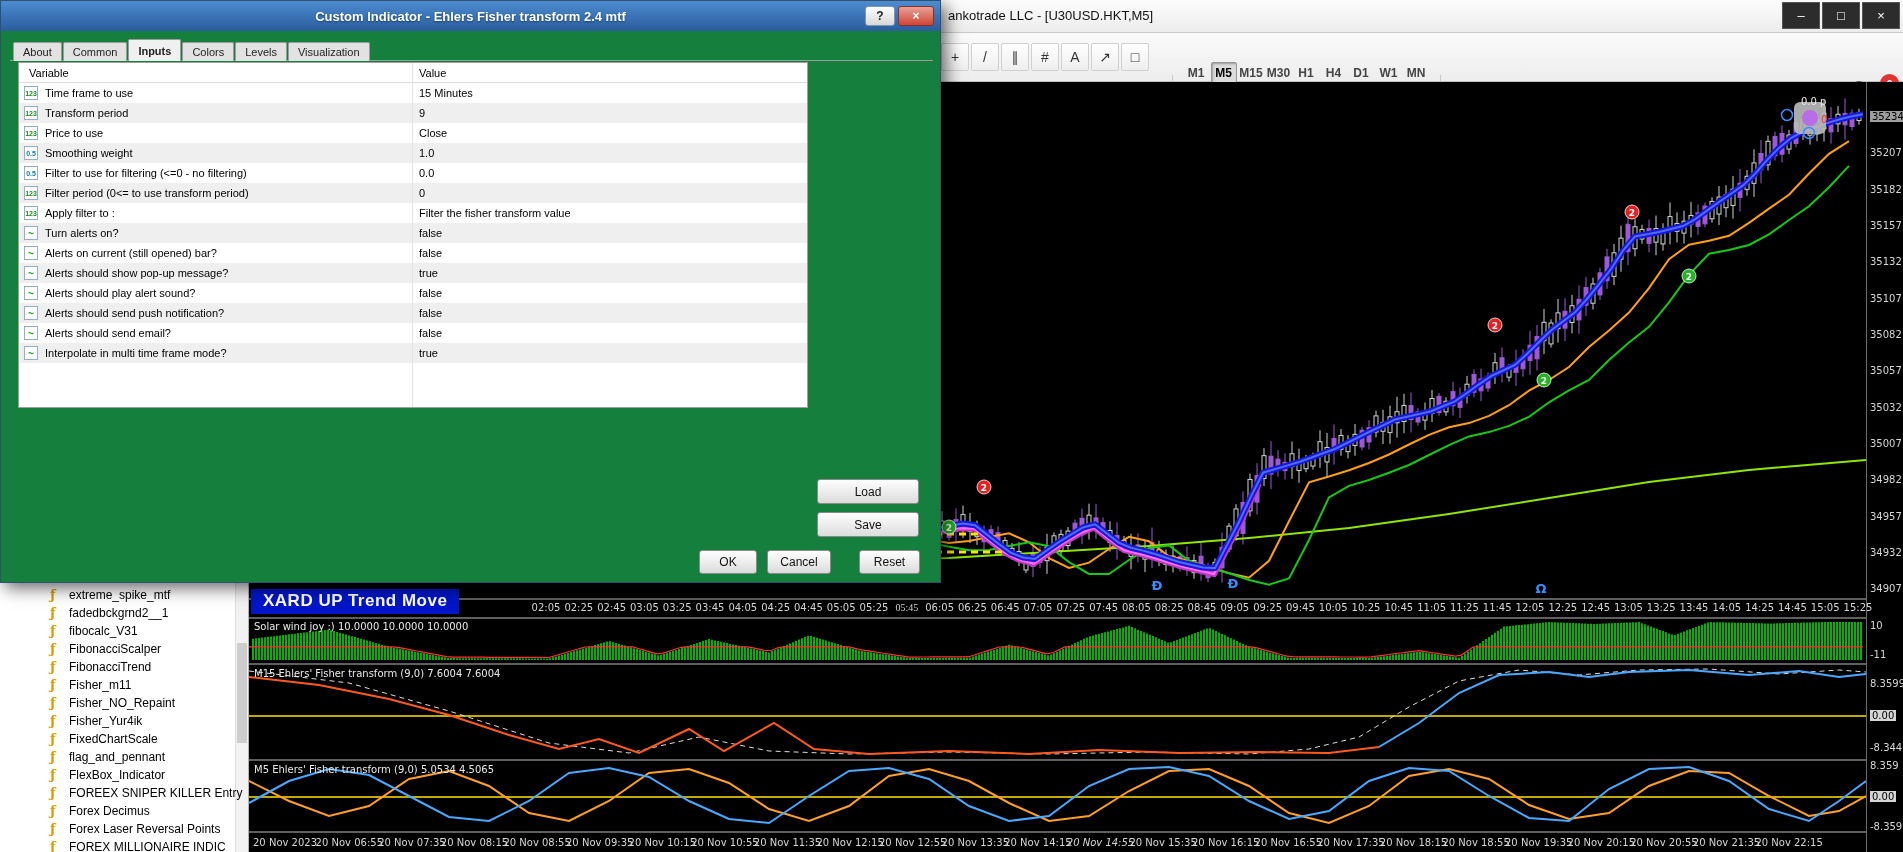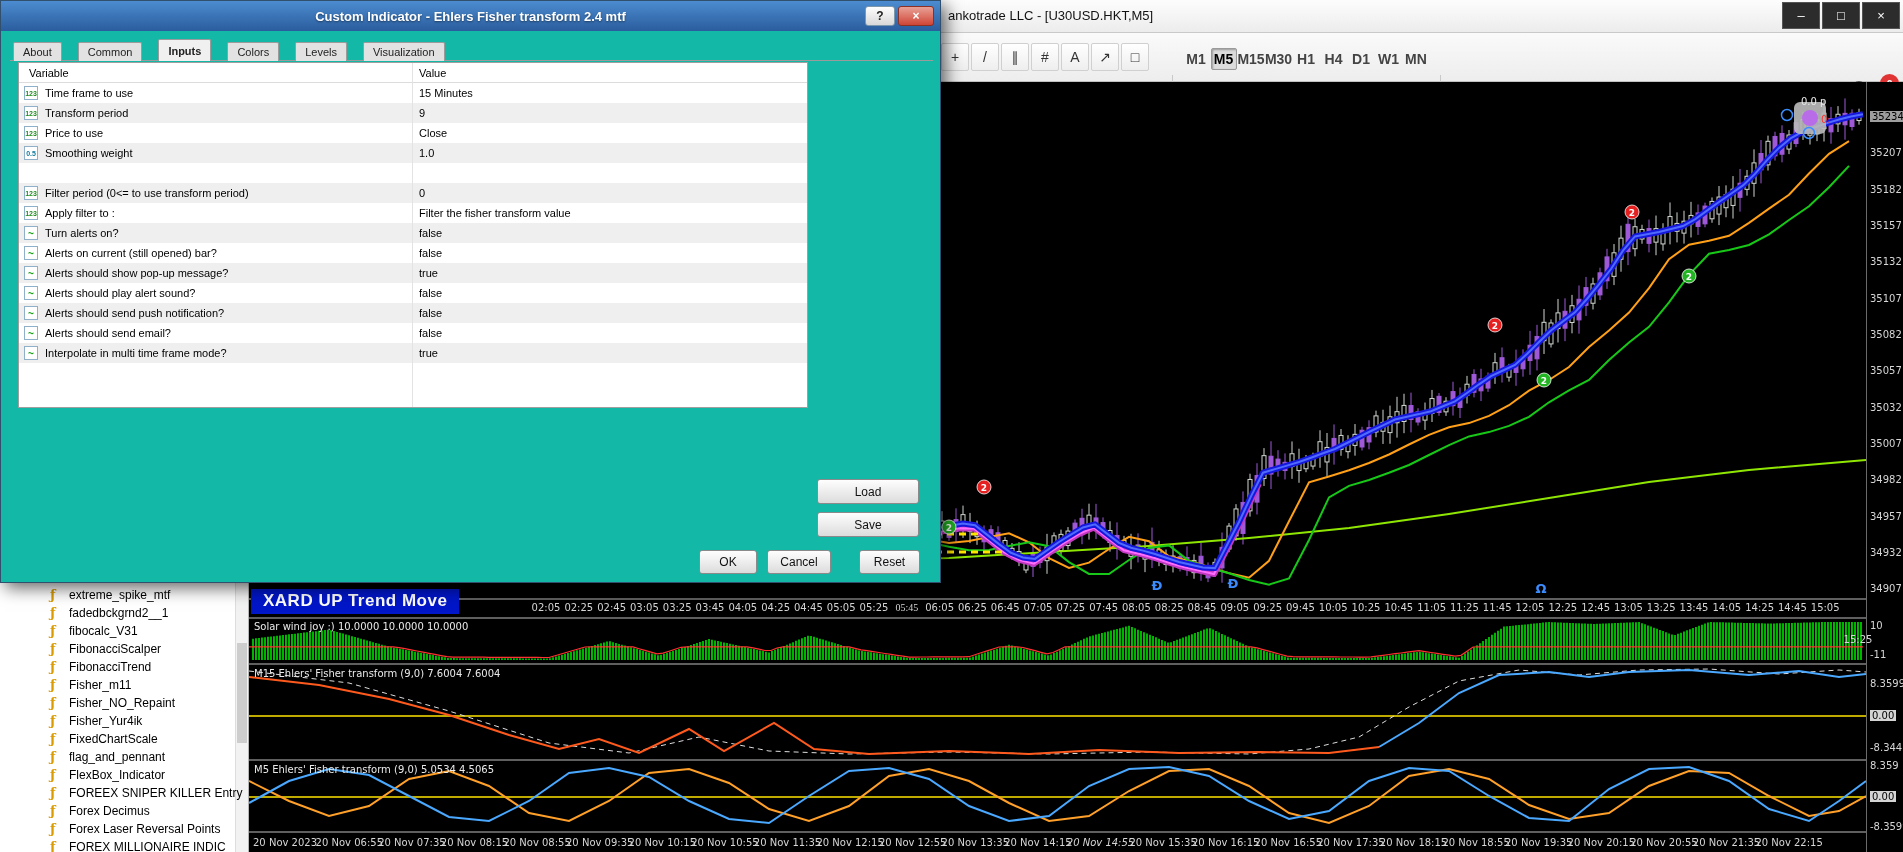--- a/index.html
+++ b/index.html
@@ -7,21 +7,21 @@
 #root{position:relative;width:1903px;height:852px;background:#000;font-family:"Liberation Sans",sans-serif;overflow:hidden}
 
 
 .titlebar{position:absolute;left:0;top:0;width:100%;height:33px;background:linear-gradient(#fdfdfd,#ececec);border-bottom:1px solid #c9c9c9}
 .mt-title{position:absolute;left:948px;top:8px;font-size:13px;color:#111;white-space:nowrap}
 .winbtns{position:absolute;right:3px;top:2px;display:flex;gap:2px}
 .winbtn{width:38px;height:27px;background:#2c2c2c;border:1px solid #555;color:#fff;font-size:13px;display:flex;align-items:center;justify-content:center;cursor:pointer}
 .toolbar{position:absolute;left:0;top:33px;width:100%;height:49px;background:linear-gradient(#fafafa,#ededed);border-bottom:1px solid #c0c0c0}
 #toolIcons,#tfGroup{position:absolute;inset:0}
 .toolbtn{position:absolute;top:10px;width:28px;height:28px;border:1px solid #d0d0d0;border-radius:2px;background:linear-gradient(#fff,#eee);color:#333;font-size:14px;display:flex;align-items:center;justify-content:center}
-.tfbtn{position:absolute;top:15px;width:26px;height:22px;font-size:14px;font-weight:bold;color:#444;display:flex;align-items:center;justify-content:center;border:1px solid transparent;border-radius:2px}
+.tfbtn{position:absolute;top:29px;width:26px;height:22px;font-size:12px;font-weight:bold;color:#444;display:flex;align-items:center;justify-content:center;border:1px solid transparent;border-radius:2px}
 .tfbtn.active{background:#dcdcdc;border:1px solid #9a9a9a;color:#000;box-shadow:inset 1px 1px 2px rgba(0,0,0,.3)}
 .vsep{position:absolute;top:42px;width:1px;height:26px;background:#c8c8c8}
 .badge{position:absolute;left:1880px;top:41px;width:19px;height:19px;border-radius:50%;background:#e03434;color:#fff;font-size:11px;font-weight:bold;display:flex;align-items:center;justify-content:center}
 .magwrap{position:absolute;left:1850px;top:46px;width:22px;height:22px}
 
 
 .navigator{position:absolute;left:0;top:82px;width:249px;height:770px;background:#fff;border-right:1px solid #b5b5b5;overflow:hidden}
 .navitem{position:absolute;left:0;width:100%;height:18px}
 .ficon{position:absolute;left:50px;top:1px;color:#d99b00;font-weight:bold;font-size:13px;font-family:"DejaVu Serif",serif}
 .ntext{position:absolute;left:69px;top:2px;font-size:12px;color:#000;white-space:nowrap}
@@ -35,26 +35,26 @@
 .hline{position:absolute;left:0;width:1654px;height:2px;background:#5f5f5f}
 .axis-label{position:absolute;color:#d6d6d6;font-size:10px;font-family:"DejaVu Sans",sans-serif;white-space:nowrap}
 .tlab{transform:translateX(-50%)}
 .cur-price{background:#9e9e9e;color:#000;padding:0 2px}
 .scale-box{background:#d4d4d4;color:#000;padding:0 2px}
 .panel-label{position:absolute;left:5px;color:#eaeaea;font-size:10px;font-family:"DejaVu Sans",sans-serif;z-index:3;white-space:nowrap}
 .xard{position:absolute;left:2px;top:507px;background:#0016c8;color:#fff;font-size:17px;font-weight:bold;padding:2px 12px 3px;z-index:5;letter-spacing:.5px;white-space:nowrap}
 .topinfo{position:absolute;font-size:10px;font-family:"DejaVu Sans",sans-serif;z-index:3}
 
 
-.dialog{position:absolute;left:0;top:0;width:941px;height:583px;background:#14b8a6;border:1px solid #30506e;box-shadow:5px 5px 16px rgba(0,0,0,.6);z-index:10}
+.dialog{position:absolute;left:0;top:0;width:941px;height:583px;background:#15803d;border:1px solid #30506e;box-shadow:5px 5px 16px rgba(0,0,0,.6);z-index:10}
 .dlg-title{position:absolute;left:0;top:0;width:100%;height:30px;background:linear-gradient(#4c8cd0,#2a5d9d);display:flex;align-items:center;justify-content:center;color:#fff;font-size:13px;font-weight:bold;text-shadow:0 1px 2px rgba(0,0,0,.45)}
 .dlg-btns{position:absolute;right:6px;top:5px;display:flex;gap:3px;z-index:11}
 .dlg-help{width:30px;height:20px;background:linear-gradient(#fefefe,#d8d8d8);border:1px solid #7d97ad;border-radius:3px;color:#222;font-size:12px;font-weight:bold;display:flex;align-items:center;justify-content:center}
 .dlg-close{width:36px;height:20px;background:linear-gradient(#e9a196,#cf4536);border:1px solid #8e2f23;border-radius:3px;color:#fff;font-size:12px;font-weight:bold;display:flex;align-items:center;justify-content:center}
-.tabs{position:absolute;left:12px;top:38px;height:22px;display:flex;align-items:flex-end;gap:16px;z-index:2}
+.tabs{position:absolute;left:12px;top:38px;height:22px;display:flex;align-items:flex-end;gap:1px;z-index:2}
 .tab{height:19px;border:1px solid #9b9b9b;border-bottom:none;background:#e2e2e2;font-size:11px;color:#222;display:flex;align-items:center;justify-content:center;padding:0 9px;border-radius:2px 2px 0 0}
 .tab.active{height:22px;background:#f0f0f0;font-weight:bold}
 .tabline{position:absolute;left:9px;top:59px;width:923px;height:1px;background:#9b9b9b;z-index:1}
 .dtable{position:absolute;left:17px;top:61px;width:790px;height:346px;background:#fff;border:1px solid #9f9f9f;font-size:11px;overflow:hidden}
 .dhead{position:absolute;top:0;left:0;width:100%;height:20px;background:#fff;border-bottom:1px solid #dcdcdc}
 .hvar{position:absolute;left:10px;top:4px;color:#000}
 .hval{position:absolute;left:400px;top:4px;color:#000}
 #dlgRows{position:absolute;top:20px;left:0;right:0;bottom:0}
 .trow{position:absolute;left:0;width:100%;height:20px;background:#fff}
 .trow.alt{background:#efefef}
@@ -1112,21 +1112,21 @@
       <div class="axis-label tlab" style="left: 1281px; top: 520px;">12:05</div>
       <div class="axis-label tlab" style="left: 1313.8px; top: 520px;">12:25</div>
       <div class="axis-label tlab" style="left: 1346.6px; top: 520px;">12:45</div>
       <div class="axis-label tlab" style="left: 1379.4px; top: 520px;">13:05</div>
       <div class="axis-label tlab" style="left: 1412.2px; top: 520px;">13:25</div>
       <div class="axis-label tlab" style="left: 1445px; top: 520px;">13:45</div>
       <div class="axis-label tlab" style="left: 1477.8px; top: 520px;">14:05</div>
       <div class="axis-label tlab" style="left: 1510.6px; top: 520px;">14:25</div>
       <div class="axis-label tlab" style="left: 1543.4px; top: 520px;">14:45</div>
       <div class="axis-label tlab" style="left: 1576.2px; top: 520px;">15:05</div>
-      <div class="axis-label tlab" style="left: 1609px; top: 552px;">15:25</div>
+      <div class="axis-label tlab" style="left: 1609px; top: 520px;">15:25</div>
       <div class="axis-label" style="left: 4px; top: 755px;">20 Nov 2023</div>
       <div class="axis-label" style="left: 66.6px; top: 755px;">20 Nov 06:55</div>
       <div class="axis-label" style="left: 129.2px; top: 755px;">20 Nov 07:35</div>
       <div class="axis-label" style="left: 191.8px; top: 755px;">20 Nov 08:15</div>
       <div class="axis-label" style="left: 254.4px; top: 755px;">20 Nov 08:55</div>
       <div class="axis-label" style="left: 317px; top: 755px;">20 Nov 09:35</div>
       <div class="axis-label" style="left: 379.6px; top: 755px;">20 Nov 10:15</div>
       <div class="axis-label" style="left: 442.2px; top: 755px;">20 Nov 10:55</div>
       <div class="axis-label" style="left: 504.8px; top: 755px;">20 Nov 11:35</div>
       <div class="axis-label" style="left: 567.4px; top: 755px;">20 Nov 12:15</div>
@@ -1205,20 +1205,25 @@
           <div class="trow" style="top: 40px;">
             <span class="ticon num">123</span>
             <span class="tname">Price to use</span>
             <span class="tval">Close</span>
           </div>
           <div class="trow alt" style="top: 60px;">
             <span class="ticon dbl">0.5</span>
             <span class="tname">Smoothing weight</span>
             <span class="tval">1.0</span>
           </div>
+          <div class="trow" style="top: 80px;">
+            <span class="ticon dbl">0.5</span>
+            <span class="tname">Filter to use for filtering (&lt;=0 - no filtering)</span>
+            <span class="tval">0.0</span>
+          </div>
           <div class="trow alt" style="top: 100px;">
             <span class="ticon num">123</span>
             <span class="tname">Filter period (0&lt;= to use transform period)</span>
             <span class="tval">0</span>
           </div>
           <div class="trow" style="top: 120px;">
             <span class="ticon num">123</span>
             <span class="tname">Apply filter to :</span>
             <span class="tval">Filter the fisher transform value</span>
           </div>

